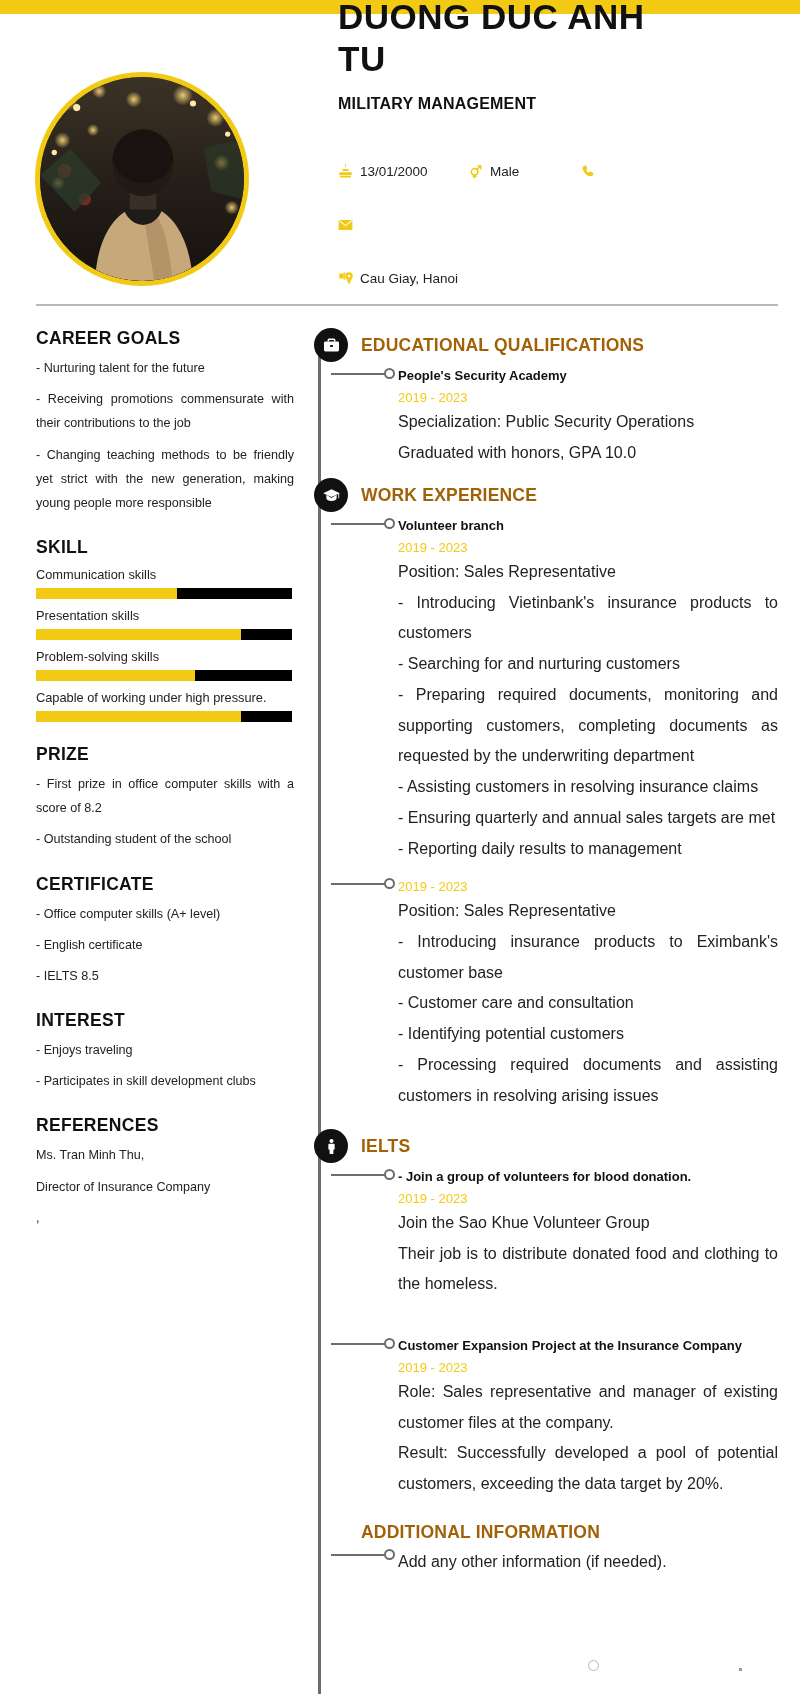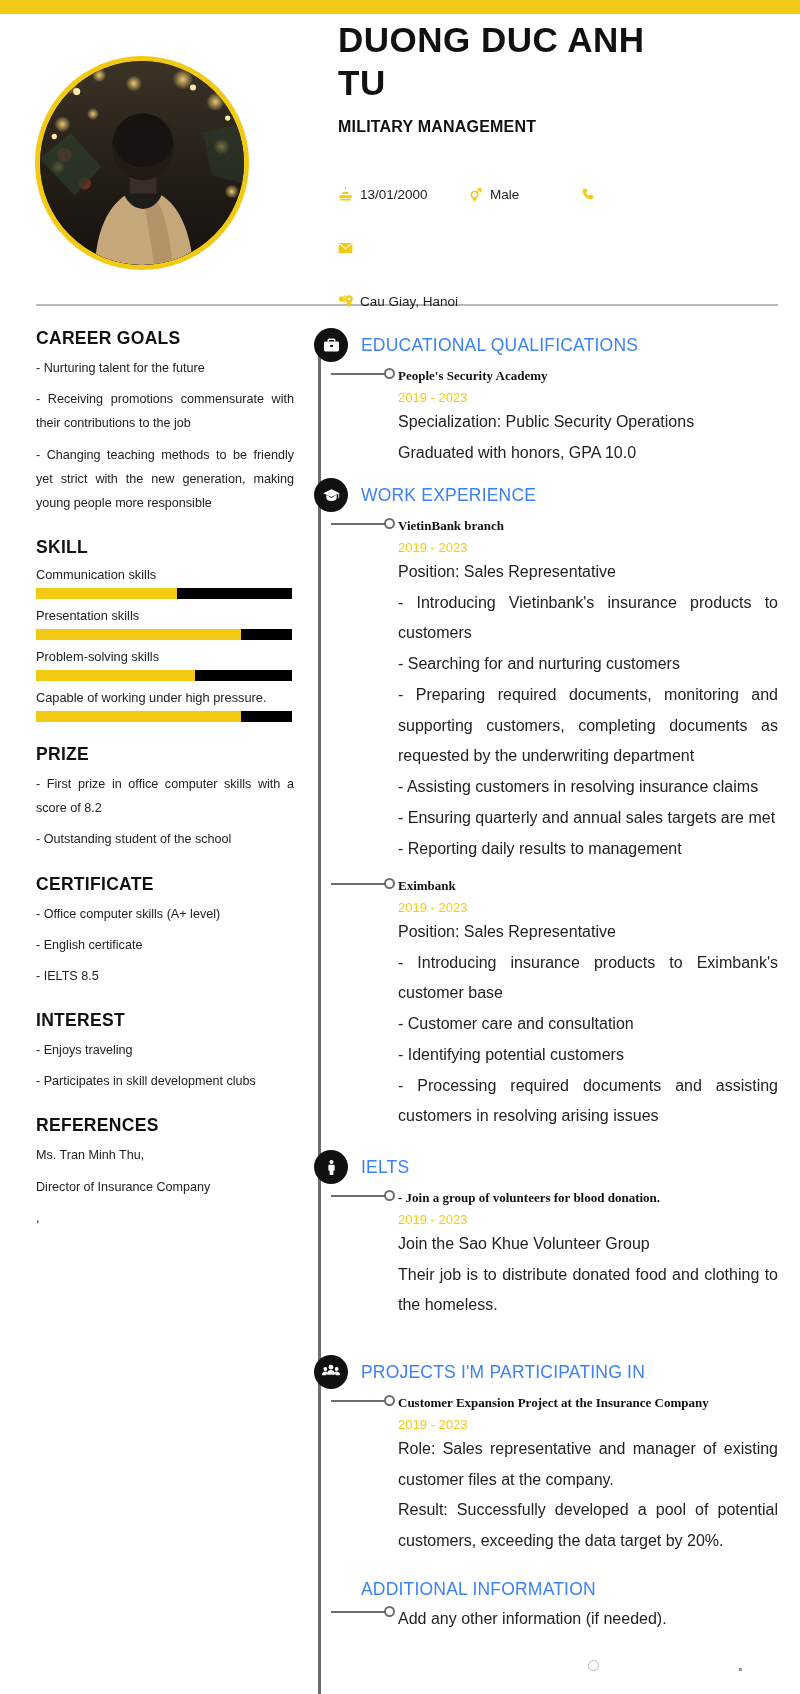--- a/index.html
+++ b/index.html
@@ -14,21 +14,21 @@
   
   .top-band {
     width: 100%;
     height: 14px;
     background: #f2ca13;
   }
 
   
   .header {
     display: flex;
-    align-items: center;
+    align-items: flex-end;
     padding: 14px 20px 0 24px;
     height: 272px;
   }
   .photo-wrap {
     width: 236px;
     flex: 0 0 236px;
     display: flex;
     justify-content: center;
     padding-top: 12px;
   }
@@ -186,22 +186,22 @@
     flex: 0 0 34px;
     display: flex;
     align-items: center;
     justify-content: center;
     margin-left: 8px;
     color: #ffffff;
   }
   .tl-badge svg { display: block; }
   .tl-title {
     font-size: 17.5px;
-    font-weight: normal;
-    color: #3b82f6;
+    font-weight: bold;
+    color: #a16207;
     margin-left: 13px;
     letter-spacing: 0.2px;
   }
   .tl-title.no-badge { margin-left: 55px; }
 
   .tl-item {
     position: relative;
     padding-left: 92px;
     padding-top: 2px;
     margin-bottom: 10px;
@@ -223,21 +223,20 @@
     border-radius: 50%;
     border: 2px solid #6d6d6d;
     background: #ffffff;
   }
   .item-title {
     font-size: 13px;
     font-weight: bold;
     color: #111;
     line-height: 1.6;
     text-align: justify;
-    font-family: Liberation Serif, serif;
   }
   .item-date {
     font-size: 13px;
     color: #f2ca13;
     font-weight: normal;
     margin-top: 3px;
     margin-bottom: 2px;
   }
   .item-line {
     font-size: 16px;
@@ -498,35 +497,34 @@
             <path d="M5.5 11.2 v4.4 c0 2 3 3.4 6.5 3.4 s6.5-1.4 6.5-3.4 v-4.4 L12 15 Z"></path>
             <rect x="20.6" y="9.2" width="1.1" height="6.2"></rect>
           </svg>
         </div>
         <div class="tl-title">WORK EXPERIENCE</div>
       </div>
 
       <div class="tl-item">
         <div class="connector"></div>
         <div class="dot"></div>
-        <div class="item-title">VietinBank branch</div>
+        <div class="item-title">Volunteer branch</div>
         <div class="item-date">2019 - 2023</div>
         <div class="item-line">Position: Sales Representative</div>
         <div class="item-line">- Introducing Vietinbank's insurance products to customers</div>
         <div class="item-line">- Searching for and nurturing customers</div>
         <div class="item-line">- Preparing required documents, monitoring and supporting customers, completing documents as requested by the underwriting department</div>
         <div class="item-line">- Assisting customers in resolving insurance claims</div>
         <div class="item-line">- Ensuring quarterly and annual sales targets are met</div>
         <div class="item-line">- Reporting daily results to management</div>
       </div>
 
       <div class="tl-item">
         <div class="connector"></div>
         <div class="dot"></div>
-        <div class="item-title">Eximbank</div>
         <div class="item-date">2019 - 2023</div>
         <div class="item-line">Position: Sales Representative</div>
         <div class="item-line">- Introducing insurance products to Eximbank's customer base</div>
         <div class="item-line">- Customer care and consultation</div>
         <div class="item-line">- Identifying potential customers</div>
         <div class="item-line">- Processing required documents and assisting customers in resolving arising issues</div>
       </div>
     </div>
 
     <div class="tl-section" style="margin-top:18px;">
@@ -544,33 +542,20 @@
         <div class="connector"></div>
         <div class="dot"></div>
         <div class="item-title">- Join a group of volunteers for blood donation.</div>
         <div class="item-date">2019 - 2023</div>
         <div class="item-line">Join the Sao Khue Volunteer Group</div>
         <div class="item-line">Their job is to distribute donated food and clothing to the homeless.</div>
       </div>
     </div>
 
     <div class="tl-section" style="margin-top:34px;">
-      <div class="tl-head">
-        <div class="tl-badge">
-          <svg width="20" height="20" viewBox="0 0 24 24" fill="currentColor" aria-hidden="true">
-            <circle cx="12" cy="6.2" r="2.8"></circle>
-            <circle cx="5.2" cy="8.4" r="2.3"></circle>
-            <circle cx="18.8" cy="8.4" r="2.3"></circle>
-            <path d="M12 9.6c2.6 0 4.6 1.8 4.9 4.3.1.7-.4 1.3-1.1 1.3H8.2c-.7 0-1.2-.6-1.1-1.3.3-2.5 2.3-4.3 4.9-4.3z"></path>
-            <path d="M5.2 11.4c1.2 0 2.2.5 2.8 1.3-.9.9-1.5 2-1.7 3.2H2.1c-.6 0-1.1-.5-1-1.2.3-1.9 1.9-3.3 4.1-3.3z"></path>
-            <path d="M18.8 11.4c2.2 0 3.8 1.4 4.1 3.3.1.7-.4 1.2-1 1.2h-4.2c-.2-1.2-.8-2.3-1.7-3.2.6-.8 1.6-1.3 2.8-1.3z"></path>
-          </svg>
-        </div>
-        <div class="tl-title">PROJECTS I'M PARTICIPATING IN</div>
-      </div>
 
       <div class="tl-item">
         <div class="connector"></div>
         <div class="dot"></div>
         <div class="item-title">Customer Expansion Project at the Insurance Company</div>
         <div class="item-date">2019 - 2023</div>
         <div class="item-line">Role: Sales representative and manager of existing customer files at the company.</div>
         <div class="item-line">Result: Successfully developed a pool of potential customers, exceeding the data target by 20%.</div>
       </div>
     </div>

